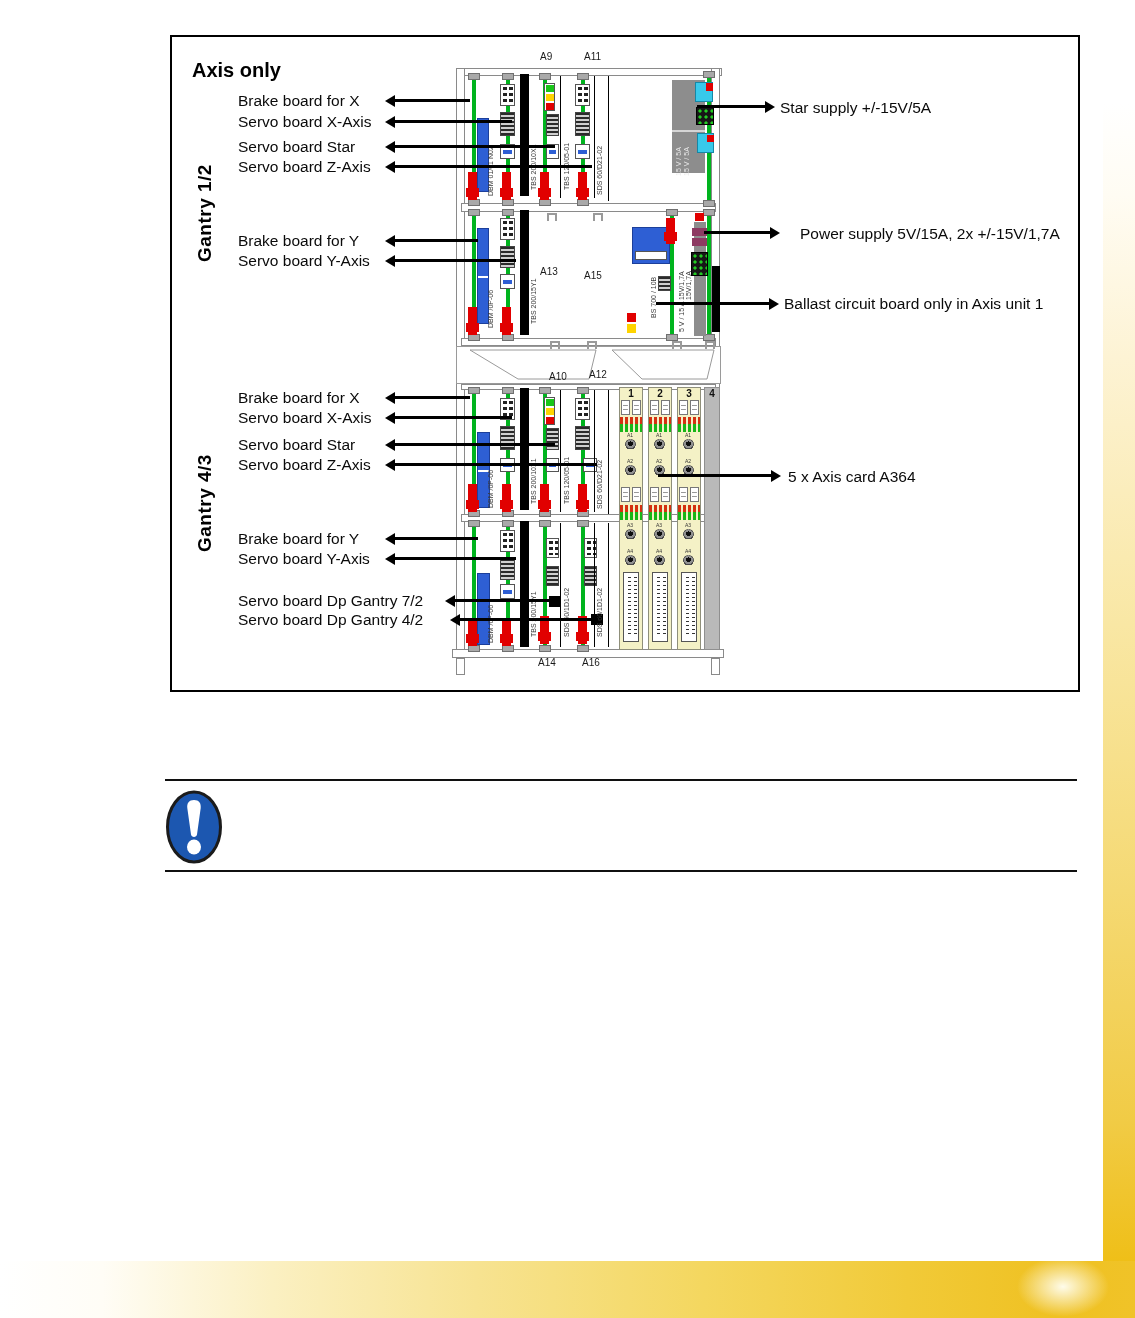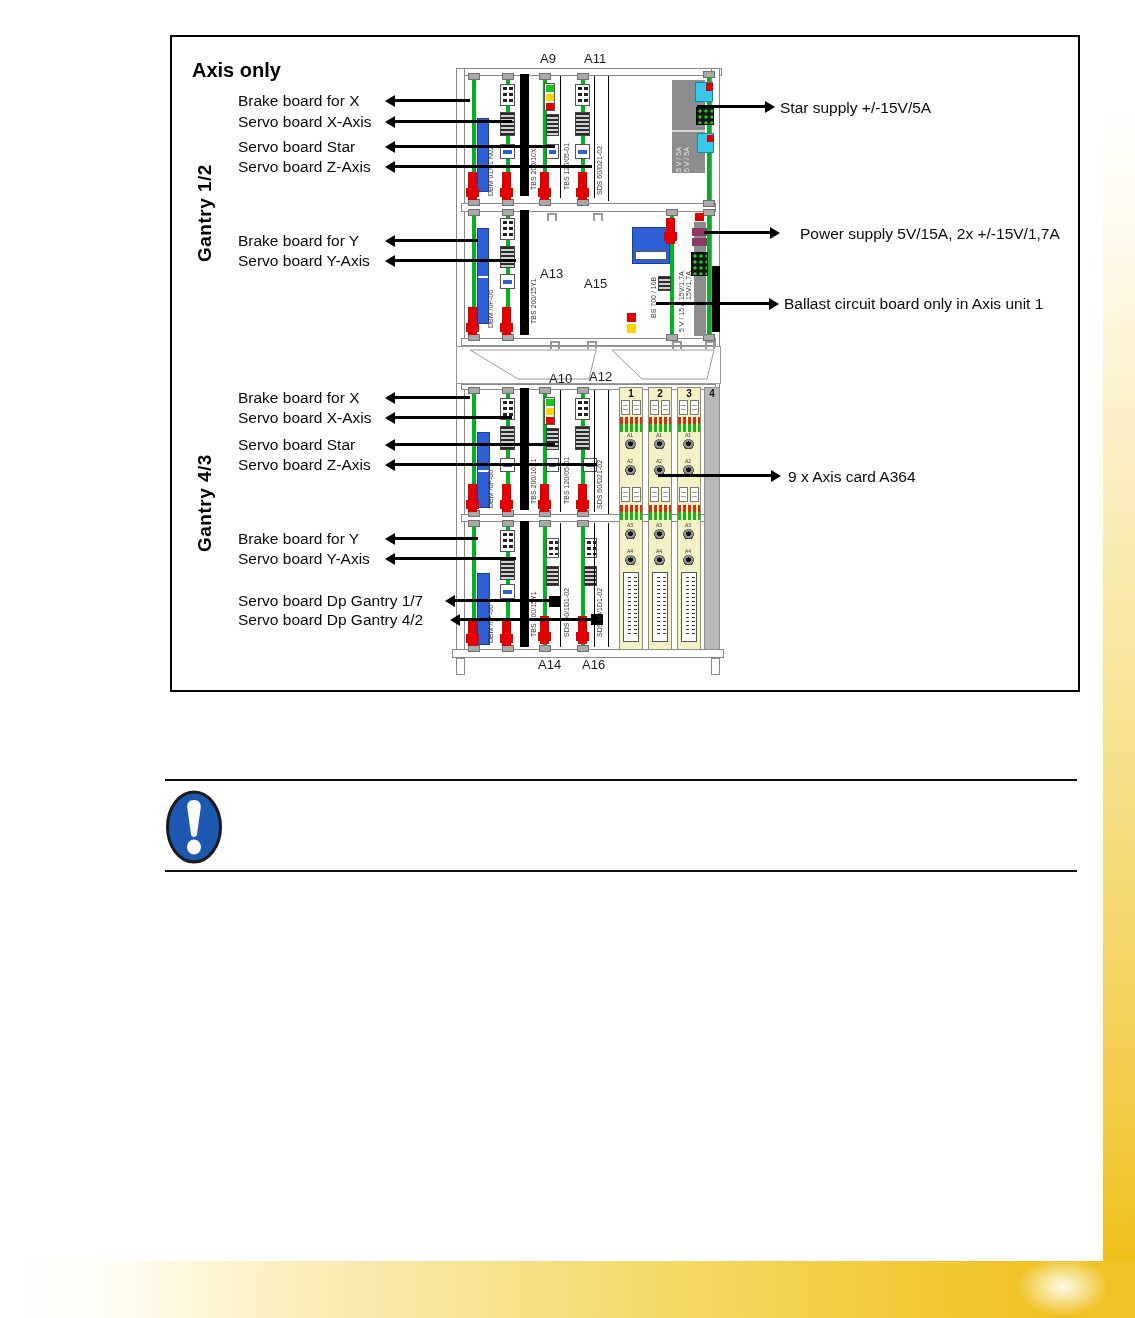--- a/index.html
+++ b/index.html
@@ -9,21 +9,21 @@
   
   .vband{position:absolute;left:1103px;top:103px;width:32px;height:1158px;
          background:linear-gradient(to bottom,#ffffff 0%,#fffcf3 8%,#fdf3d4 22%,#f9e7a4 45%,#f5d973 68%,#f1cb45 88%,#efbf18 100%);}
   .hband{position:absolute;left:0;top:1261px;width:1135px;height:57px;
          background:radial-gradient(ellipse 46px 30px at 1063px 45%,rgba(255,255,245,.95),rgba(255,255,245,0) 100%),
          linear-gradient(to right,#ffffff 0%,#fffdf6 9%,#fbf0c2 24%,#f7e391 42%,#f4d75f 62%,#f1ca38 80%,#efc122 93%,#f0c328 100%);}
   
   .dbx{position:absolute;left:170px;top:35px;width:906px;height:653px;border:2px solid #000;background:#fff;}
   .title{position:absolute;font-size:20px;font-weight:bold;color:#000;white-space:nowrap;}
   .lbl{position:absolute;font-size:15.5px;color:#0a0a0a;white-space:nowrap;line-height:18px;}
-  .albl{position:absolute;font-size:13px;color:#1a1a1a;white-space:nowrap;}
+  .albl{position:absolute;font-size:10px;color:#1a1a1a;white-space:nowrap;}
   .gantry{position:absolute;transform-origin:0 0;transform:rotate(-90deg);font-size:19px;font-weight:bold;
           letter-spacing:.5px;color:#000;white-space:nowrap;}
   .vtxt{position:absolute;transform-origin:0 0;transform:rotate(-90deg);font-size:7px;color:#3a3a3a;
         white-space:nowrap;line-height:8px;}
   
   .arr{position:absolute;height:3px;background:#000;}
   .arr.l::before{content:"";position:absolute;left:-10px;top:-4.5px;width:0;height:0;
        border-style:solid;border-width:6px 10px 6px 0;border-color:transparent #000 transparent transparent;}
   .arr.r::after{content:"";position:absolute;right:-10px;top:-4.5px;width:0;height:0;
        border-style:solid;border-width:6px 0 6px 10px;border-color:transparent transparent transparent #000;}
@@ -101,21 +101,21 @@
 
   <svg class="abs" style="left:456px;top:346px;" width="265" height="38">
     <rect x="0.5" y="0.5" width="264" height="37" fill="#fff" stroke="#9a9a9a"></rect>
     <polygon points="14,4 140,4 133,33 62,33" fill="none" stroke="#9a9a9a"></polygon>
     <polygon points="156,4 258,4 251,33 186,33" fill="none" stroke="#9a9a9a"></polygon>
   </svg>
 
   <div class="albl" style="left:540px;top:51px;">A9</div>
   <div class="albl" style="left:584px;top:51px;">A11</div>
   <div class="albl" style="left:540px;top:266px;">A13</div>
-  <div class="albl" style="left:584px;top:276px;">A15</div>
+  <div class="albl" style="left:584px;top:270px;">A15</div>
   <div class="albl" style="left:549px;top:371px;">A10</div>
   <div class="albl" style="left:589px;top:369px;">A12</div>
   <div class="albl" style="left:538px;top:657px;">A14</div>
   <div class="albl" style="left:582px;top:657px;">A16</div>
 
   <div class="grail" style="left:472px;top:76px;height:127px;"></div>
   <div class="grail" style="left:506px;top:76px;height:127px;"></div>
   <div class="grail" style="left:543px;top:76px;height:127px;"></div>
   <div class="grail" style="left:581px;top:76px;height:127px;"></div>
   <div class="grail" style="left:707px;top:74px;height:130px;"></div>
@@ -334,42 +334,42 @@
   <div class="lbl" style="left:238px;top:138px;">Servo board Star</div>
   <div class="lbl" style="left:238px;top:158px;">Servo board Z-Axis</div>
   <div class="lbl" style="left:238px;top:232px;">Brake board for Y</div>
   <div class="lbl" style="left:238px;top:252px;">Servo board Y-Axis</div>
   <div class="lbl" style="left:238px;top:389px;">Brake board for X</div>
   <div class="lbl" style="left:238px;top:409px;">Servo board X-Axis</div>
   <div class="lbl" style="left:238px;top:436px;">Servo board Star</div>
   <div class="lbl" style="left:238px;top:456px;">Servo board Z-Axis</div>
   <div class="lbl" style="left:238px;top:530px;">Brake board for Y</div>
   <div class="lbl" style="left:238px;top:550px;">Servo board Y-Axis</div>
-  <div class="lbl" style="left:238px;top:592px;">Servo board Dp Gantry 1/7</div>
+  <div class="lbl" style="left:238px;top:592px;">Servo board Dp Gantry 7/2</div>
   <div class="lbl" style="left:238px;top:611px;">Servo board Dp Gantry 4/2</div>
 
   <div class="arr l" style="left:395px;top:99px;width:75px;"></div>
   <div class="arr l" style="left:395px;top:120px;width:117px;"></div>
   <div class="arr l" style="left:395px;top:145px;width:160px;"></div>
   <div class="arr l" style="left:395px;top:165px;width:197px;"></div>
   <div class="arr l" style="left:395px;top:239px;width:83px;"></div>
   <div class="arr l" style="left:395px;top:259px;width:121px;"></div>
   <div class="arr l" style="left:395px;top:396px;width:75px;"></div>
   <div class="arr l" style="left:395px;top:416px;width:117px;"></div>
   <div class="arr l" style="left:395px;top:443px;width:160px;"></div>
   <div class="arr l" style="left:395px;top:463px;width:202px;"></div>
   <div class="arr l" style="left:395px;top:537px;width:83px;"></div>
   <div class="arr l" style="left:395px;top:557px;width:121px;"></div>
   <div class="arr l" style="left:455px;top:599px;width:102px;"></div>
   <div class="arr l" style="left:460px;top:618px;width:138px;"></div>
 
   <div class="lbl" style="left:780px;top:99px;">Star supply  +/-15V/5A</div>
   <div class="lbl" style="left:800px;top:225px;">Power supply  5V/15A, 2x +/-15V/1,7A</div>
   <div class="lbl" style="left:784px;top:295px;">Ballast circuit board only in Axis unit 1</div>
-  <div class="lbl" style="left:788px;top:468px;">9 x Axis card A364</div>
+  <div class="lbl" style="left:788px;top:468px;">5 x Axis card A364</div>
 
   <div class="arr r" style="left:697px;top:105px;width:68px;"></div>
   <div class="arr r" style="left:704px;top:231px;width:66px;"></div>
   <div class="arr r" style="left:656px;top:302px;width:113px;"></div>
   <div class="arr r" style="left:658px;top:474px;width:113px;"></div>
 
   <div class="hr" style="left:165px;top:779px;width:912px;"></div>
   <div class="hr" style="left:165px;top:870px;width:912px;"></div>
   <svg class="abs" style="left:164px;top:789px;" width="60" height="76" viewBox="0 0 60 76">
     <ellipse cx="30" cy="38" rx="26.5" ry="35" fill="#1c57b0" stroke="#1b1b1b" stroke-width="3"></ellipse>

